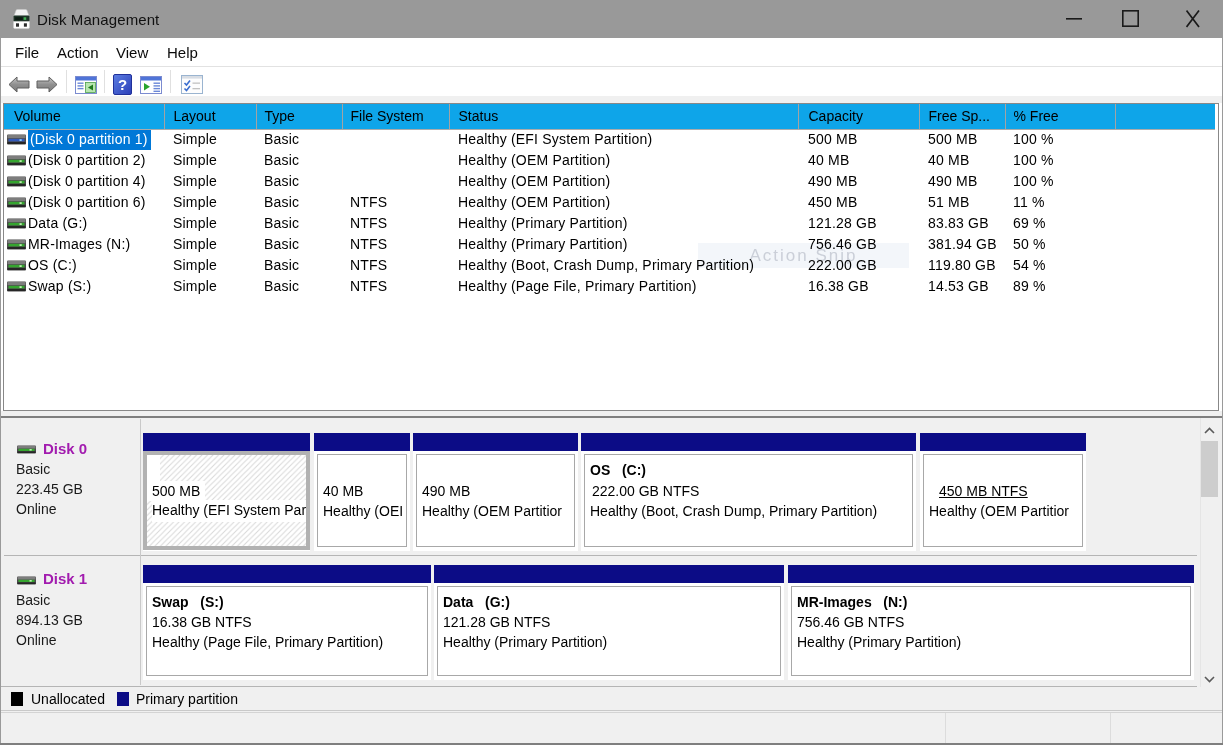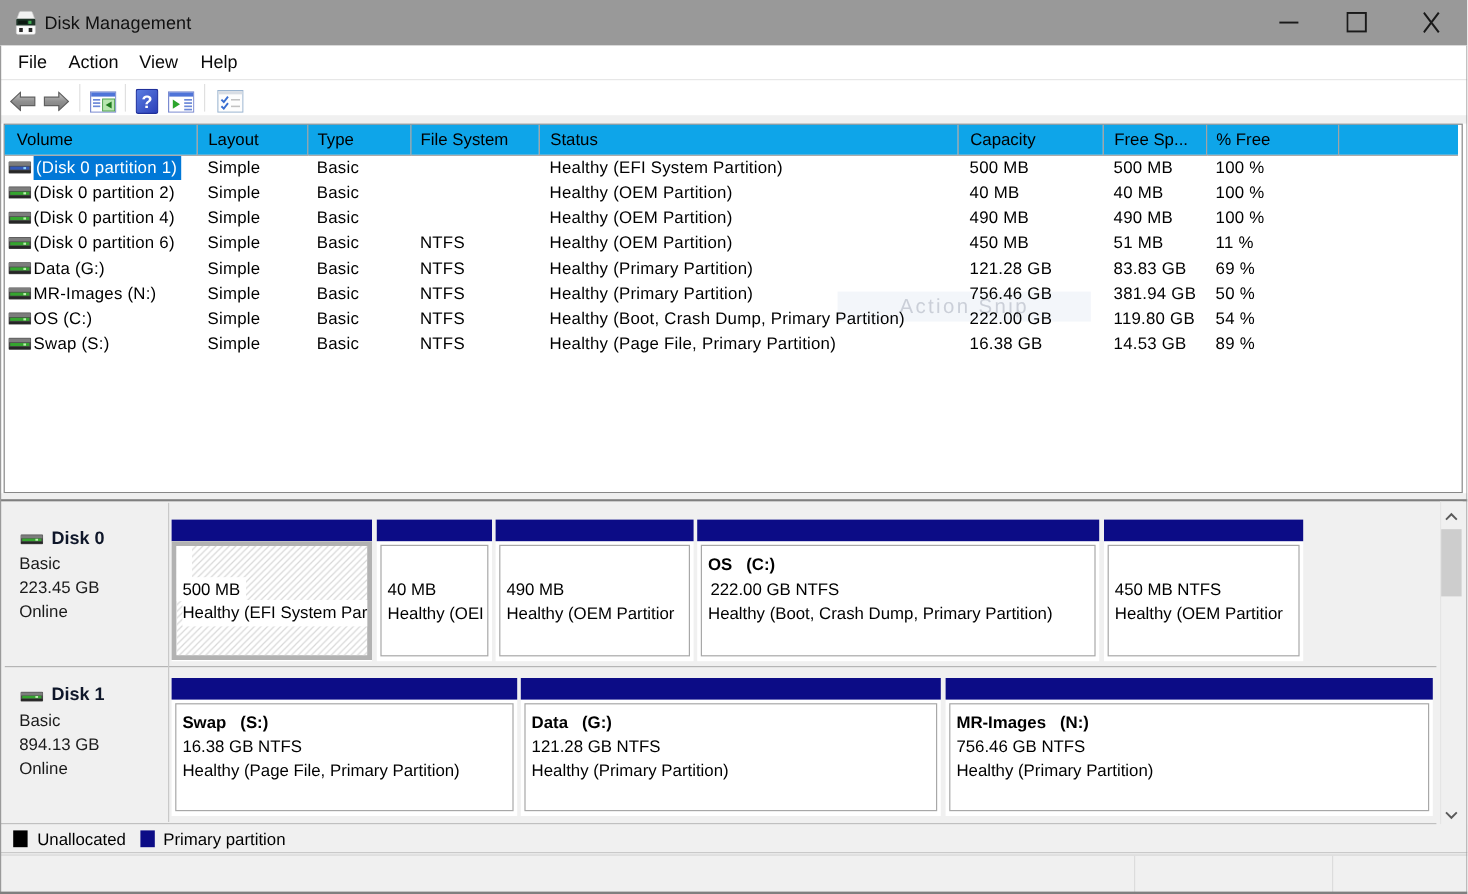--- a/index.html
+++ b/index.html
@@ -35,21 +35,21 @@
   .sel { background:#0078d7; color:#fff; padding:2px 3px 3px 2px; }
   #snip { left:694px; top:139px; width:211px; height:25px; background:rgba(236,240,247,0.62); z-index:0; text-align:center; line-height:25px; font-size:17px; letter-spacing:2px; color:rgba(192,198,208,0.8); white-space:nowrap; overflow:hidden;}
 
   
   #split1 { left:0; top:411px; width:1223px; height:6px; background:#f0f0f0; }
   #split2 { left:0; top:416px; width:1223px; height:2px; background:#7f7f7f; }
 
   
   #lower { left:0; top:418px; width:1223px; height:294px; background:#f0f0f0; }
   .dlabel { left:16px; font-size:14px; color:#1a1a1a; }
-  .dtitle { font-weight:bold; font-size:15px; color:#0f172a; }
+  .dtitle { font-weight:bold; font-size:15px; color:#a21caf; }
   .vline { background:#c9c9c9; width:1px; }
   .hline { background:#b5b5b5; height:1px; }
 
   .part { position:absolute; background:#fff; }
   .pband { position:absolute; left:0; top:0; right:0; height:18px; background:#0c0c86; }
   .pbody { position:absolute; left:3px; right:3px; top:21px; bottom:4px; border:1px solid #a8a8a8; background:#fff; overflow:hidden; }
   .pbodysel { position:absolute; left:0; right:0; top:18px; bottom:1px; border:4px solid #b2b2b2; overflow:hidden; background:#fff; }
   .hatch { position:absolute; left:0; top:0; }
   .ptx { position:absolute; font-size:14px; white-space:nowrap; }
   .ptx b { font-weight:bold; }
@@ -382,21 +382,21 @@
   <div class="part" style="left:581px; top:433px; width:335px; height:118px;">
     <div class="pband"></div>
       <div class="pbody"></div>
     <div class="ptx" style="left:9px; top:29px;"><b>OS&nbsp;&nbsp; (C:)</b></div>
     <div class="ptx" style="left:11px; top:50px;">222.00 GB NTFS</div>
     <div class="ptx" style="left:9px; top:70px;">Healthy (Boot, Crash Dump, Primary Partition)</div>
   </div>
   <div class="part" style="left:920px; top:433px; width:166px; height:118px;">
     <div class="pband"></div>
       <div class="pbody"></div>
-    <div class="ptx" style="left:9px; top:50px;">450 MB NTFS</div>
+    <div class="ptx" style="left:19px; top:50px;text-decoration:underline;">450 MB NTFS</div>
     <div class="ptx" style="left:9px; top:70px;">Healthy (OEM Partitior</div>
   </div>
 
   <div class="abs hline" style="left:4px; top:555px; width:1193px;"></div>
   <div class="abs vline" style="left:140px; top:419px; height:266px;"></div>
 
   <span class="abs" style="left:17px; top:572px;">
     <svg width="19" height="9" viewBox="0 0 19 9">
         <rect x="0" y="0.5" width="19" height="8" rx="1" fill="#4a4a4a"></rect>
         <rect x="0.5" y="1" width="18" height="2.6" fill="#7d7d7d"></rect>

